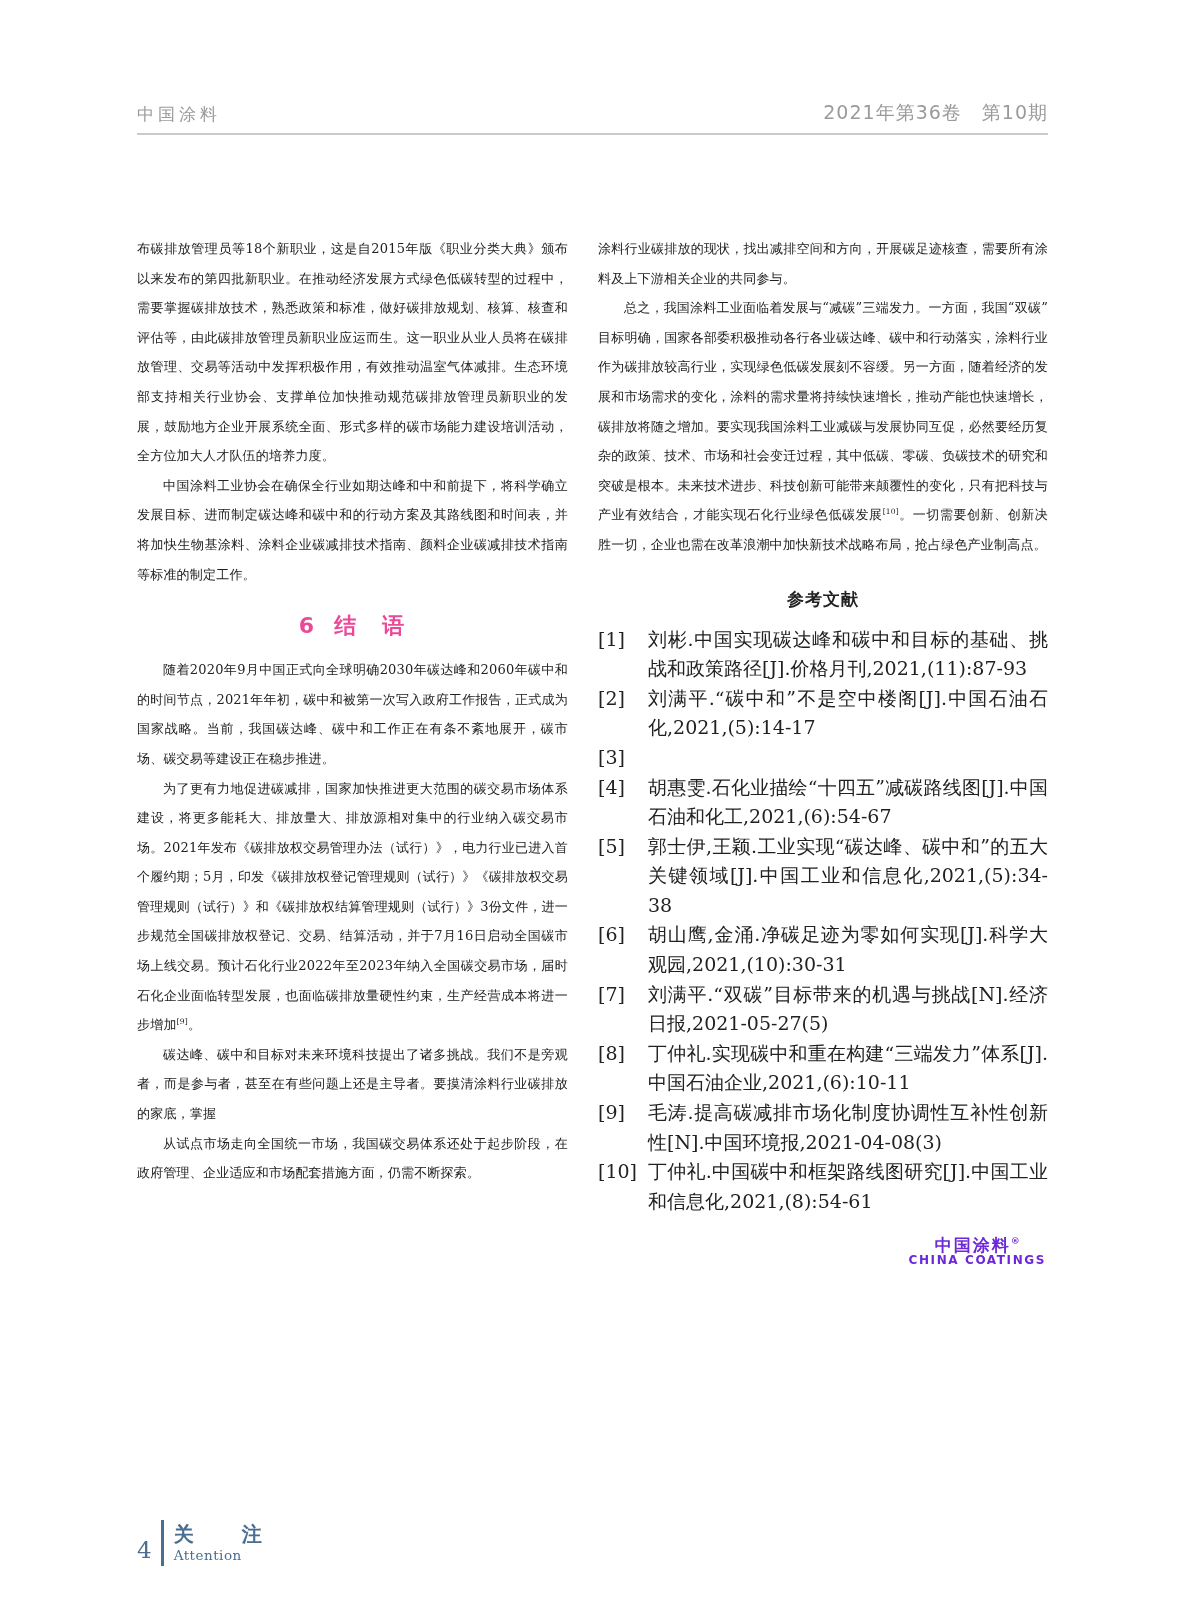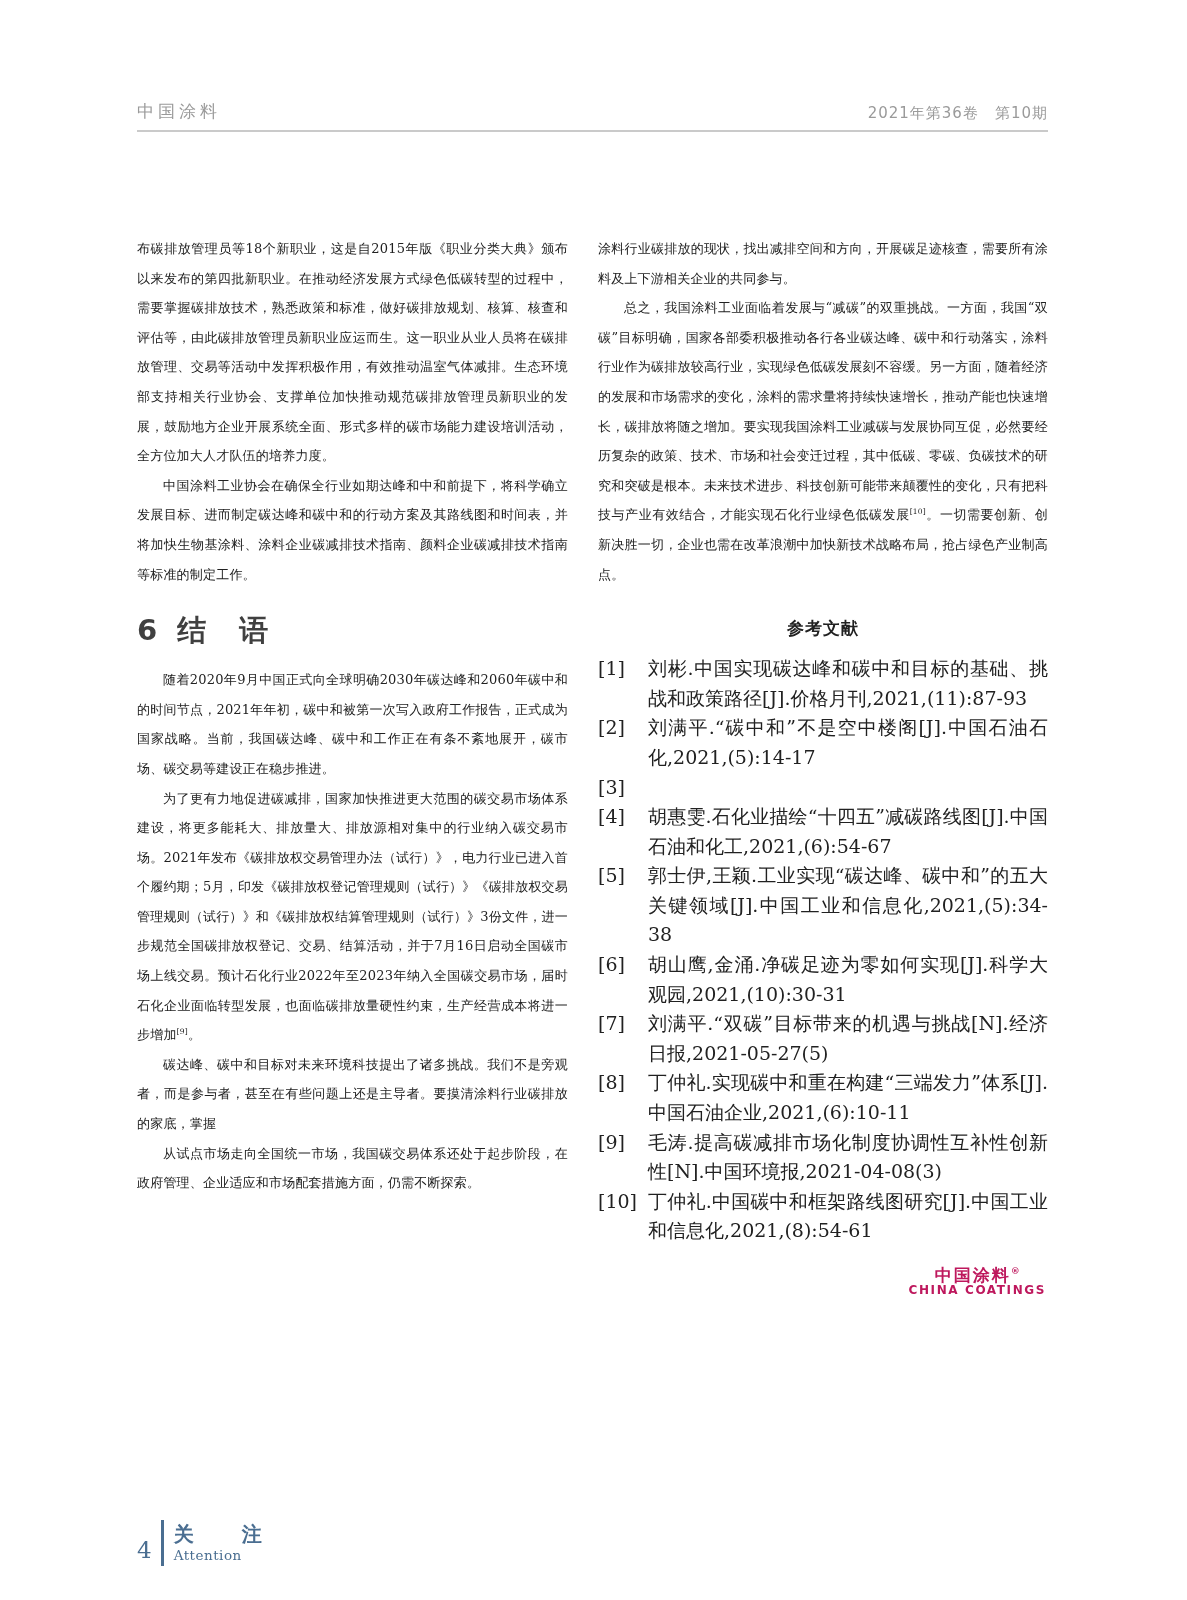--- a/index.html
+++ b/index.html
@@ -14,44 +14,45 @@
     overflow:hidden;
   }
   .page-header {
     position:absolute; top:88px; left:137px; width:911px;
     display:flex; justify-content:space-between; align-items:flex-end;
     padding-bottom:7px;
     border-bottom:2px solid #cacaca;
     color:#9a9a9a;
   }
   .journal-name { font-size:17px; letter-spacing:4px; font-family:"DejaVu Sans","Liberation Sans",sans-serif; }
-  .issue-info   { font-size:15px; letter-spacing:1px; font-family:"DejaVu Sans","Liberation Sans",sans-serif; }
+  .issue-info   { font-size:19px; letter-spacing:1px; font-family:"DejaVu Sans","Liberation Sans",sans-serif; }
 
   .columns {
     position:absolute; top:222px; left:137px; width:911px;
     display:flex; gap:30px;
   }
   .col-left  { width:431px; }
   .col-right { width:450px; }
 
   .para {
     font-size:13px;
     line-height:29.6px;
     text-align:justify;
     letter-spacing:0.2px;
   }
   .para.indent { text-indent:2em; }
   .para sup { font-size:0.58em; line-height:0; }
 
   .section-heading {
     margin:22px 0 14px 0;
-    color:#404040;
+    color:#ec4899;
     font-family:"DejaVu Sans","Liberation Sans",sans-serif;
     font-weight:bold;
-    font-size:29px;
+    font-size:22px;
+    text-align:center;
   }
   .section-heading .sec-num { margin-right:20px; }
   .section-heading .sec-title { letter-spacing:2px; }
 
   .refs-heading {
     text-align:center;
     font-weight:bold;
     font-size:17px;
     margin:28px 0 14px 0;
     letter-spacing:1px;
@@ -59,21 +60,21 @@
   .ref-list { list-style:none; }
   .ref-item {
     display:flex;
     font-size:19px;
     line-height:29.6px;
   }
   .ref-label { flex:none; width:50px; }
   .ref-text  { flex:1; text-align:justify; }
 
   .logo-block { margin-top:16px; text-align:right; padding-right:2px; }
-  .logo-inner { display:inline-block; text-align:center; color:#be185d; font-family:"DejaVu Sans","Liberation Sans",sans-serif; }
+  .logo-inner { display:inline-block; text-align:center; color:#6d28d9; font-family:"DejaVu Sans","Liberation Sans",sans-serif; }
   .logo-cn { font-size:17px; font-weight:bold; letter-spacing:2px; line-height:18px; }
   .logo-reg { font-size:9px; vertical-align:super; letter-spacing:0; }
   .logo-en { font-size:12px; font-weight:bold; letter-spacing:1.6px; line-height:12px; }
 
   .page-footer {
     position:absolute; left:137px; bottom:46px;
     display:flex; align-items:center;
     color:#4a6e91;
   }
   .footer-pagenum {
@@ -108,21 +109,21 @@
       </h2>
 
       <p class="para indent"><span>随着2020年9月中国正式向全球明确2030年碳达峰和2060年碳中和的时间节点，2021年年初，碳中和被第一次写入政府工作报告，正式成为国家战略。当前，我国碳达峰、碳中和工作正在有条不紊地展开，碳市场、碳交易等建设正在稳步推进。</span></p>
       <p class="para indent"><span>为了更有力地促进碳减排，国家加快推进更大范围的碳交易市场体系建设，将更多能耗大、排放量大、排放源相对集中的行业纳入碳交易市场。2021年发布《碳排放权交易管理办法（试行）》，电力行业已进入首个履约期；5月，印发《碳排放权登记管理规则（试行）》《碳排放权交易管理规则（试行）》和《碳排放权结算管理规则（试行）》3份文件，进一步规范全国碳排放权登记、交易、结算活动，并于7月16日启动全国碳市场上线交易。预计石化行业2022年至2023年纳入全国碳交易市场，届时石化企业面临转型发展，也面临碳排放量硬性约束，生产经营成本将进一步增加</span><sup>[9]</sup><span>。</span></p>
       <p class="para indent"><span>碳达峰、碳中和目标对未来环境科技提出了诸多挑战。我们不是旁观者，而是参与者，甚至在有些问题上还是主导者。要摸清涂料行业碳排放的家底，掌握</span></p>
       <p class="para indent"><span>从试点市场走向全国统一市场，我国碳交易体系还处于起步阶段，在政府管理、企业适应和市场配套措施方面，仍需不断探索。</span></p>
     </section>
 
     <section class="col-right">
       <p class="para"><span>涂料行业碳排放的现状，找出减排空间和方向，开展碳足迹核查，需要所有涂料及上下游相关企业的共同参与。</span></p>
-      <p class="para indent"><span>总之，我国涂料工业面临着发展与“减碳”的双重挑战。一方面，我国“双碳”目标明确，国家各部委积极推动各行各业碳达峰、碳中和行动落实，涂料行业作为碳排放较高行业，实现绿色低碳发展刻不容缓。另一方面，随着经济的发展和市场需求的变化，涂料的需求量将持续快速增长，推动产能也快速增长，碳排放将随之增加。要实现我国涂料工业减碳与发展协同互促，必然要经历复杂的政策、技术、市场和社会变迁过程，其中低碳、零碳、负碳技术的研究和突破是根本。未来技术进步、科技创新可能带来颠覆性的变化，只有把科技与产业有效结合，才能实现石化行业绿色低碳发展</span><sup>[10]</sup><span>。一切需要创新、创新决胜一切，企业也需在改革浪潮中加快新技术战略布局，抢占绿色产业制高点。</span></p>
+      <p class="para indent"><span>总之，我国涂料工业面临着发展与“减碳”三端发力。一方面，我国“双碳”目标明确，国家各部委积极推动各行各业碳达峰、碳中和行动落实，涂料行业作为碳排放较高行业，实现绿色低碳发展刻不容缓。另一方面，随着经济的发展和市场需求的变化，涂料的需求量将持续快速增长，推动产能也快速增长，碳排放将随之增加。要实现我国涂料工业减碳与发展协同互促，必然要经历复杂的政策、技术、市场和社会变迁过程，其中低碳、零碳、负碳技术的研究和突破是根本。未来技术进步、科技创新可能带来颠覆性的变化，只有把科技与产业有效结合，才能实现石化行业绿色低碳发展</span><sup>[10]</sup><span>。一切需要创新、创新决胜一切，企业也需在改革浪潮中加快新技术战略布局，抢占绿色产业制高点。</span></p>
 
       <h3 class="refs-heading">参考文献</h3>
 
       <ol class="ref-list">
 
           <li class="ref-item">
             <span class="ref-label">[1]</span>
             <span class="ref-text">刘彬.中国实现碳达峰和碳中和目标的基础、挑战和政策路径[J].价格月刊,2021,(11):87-93</span>
           </li>
 

